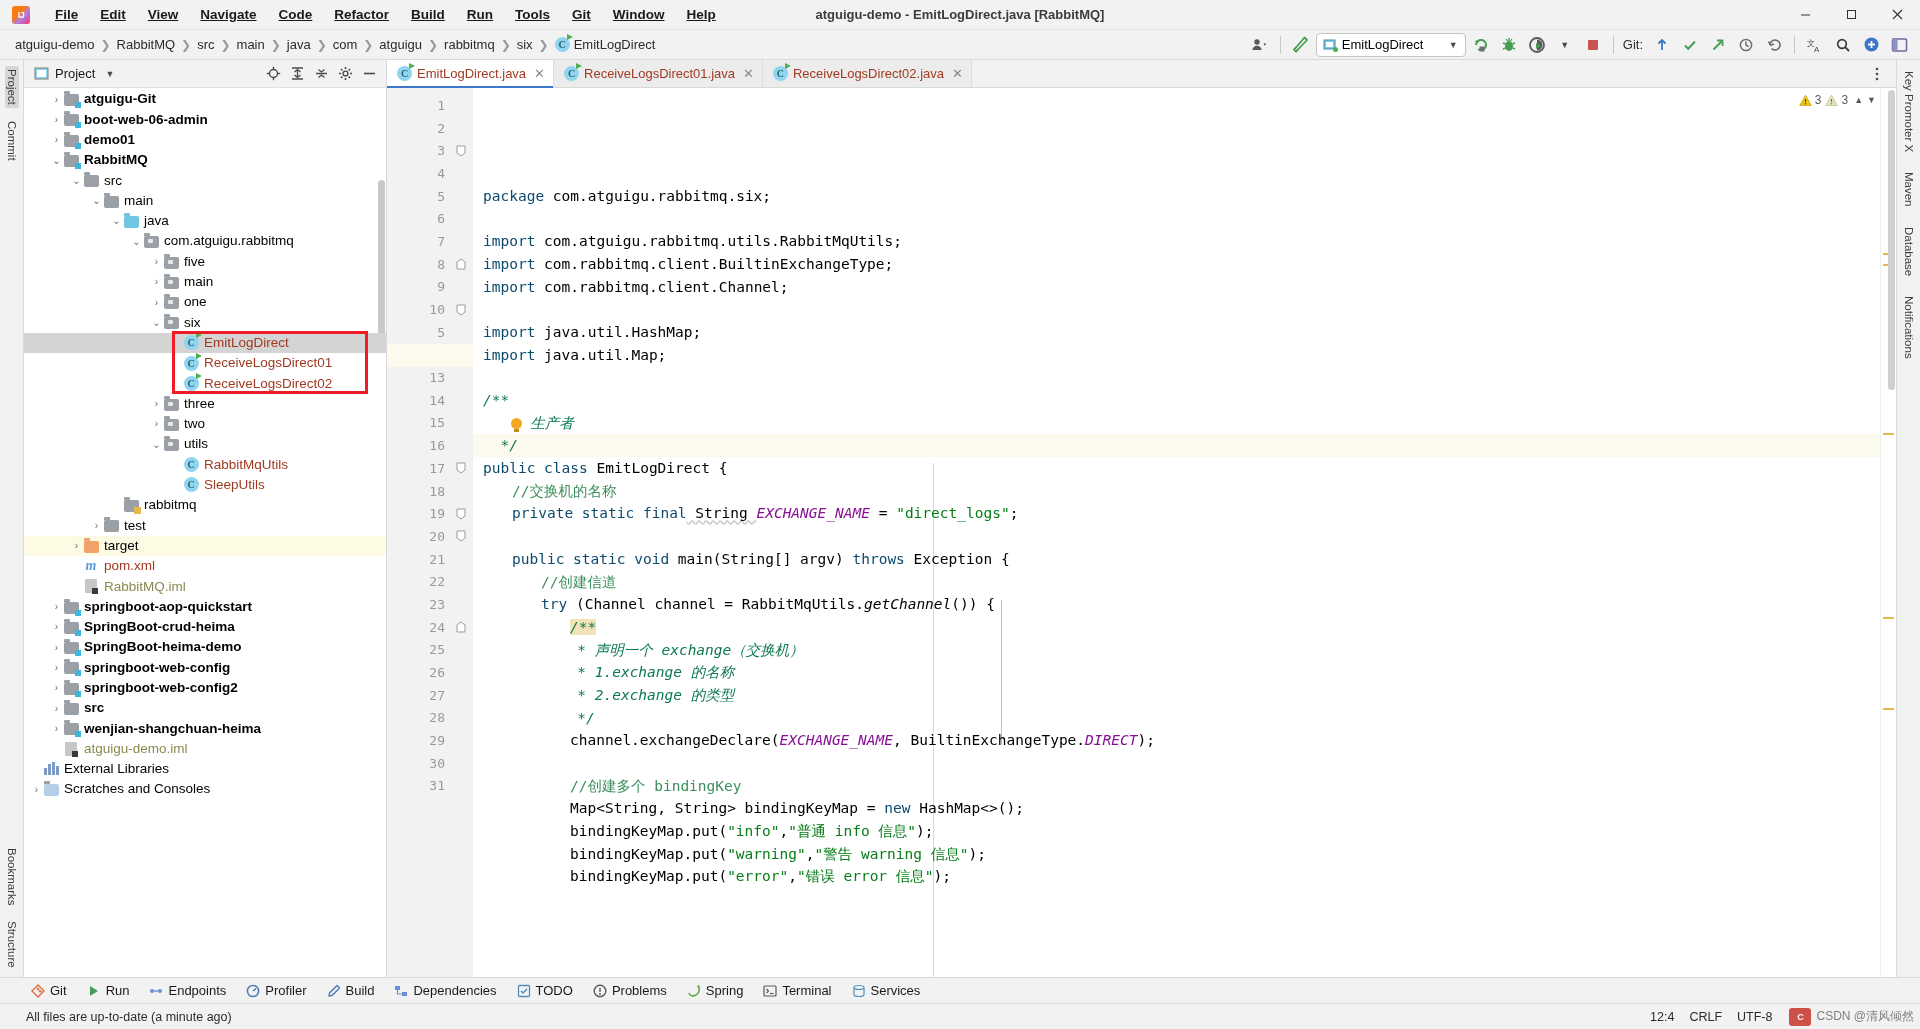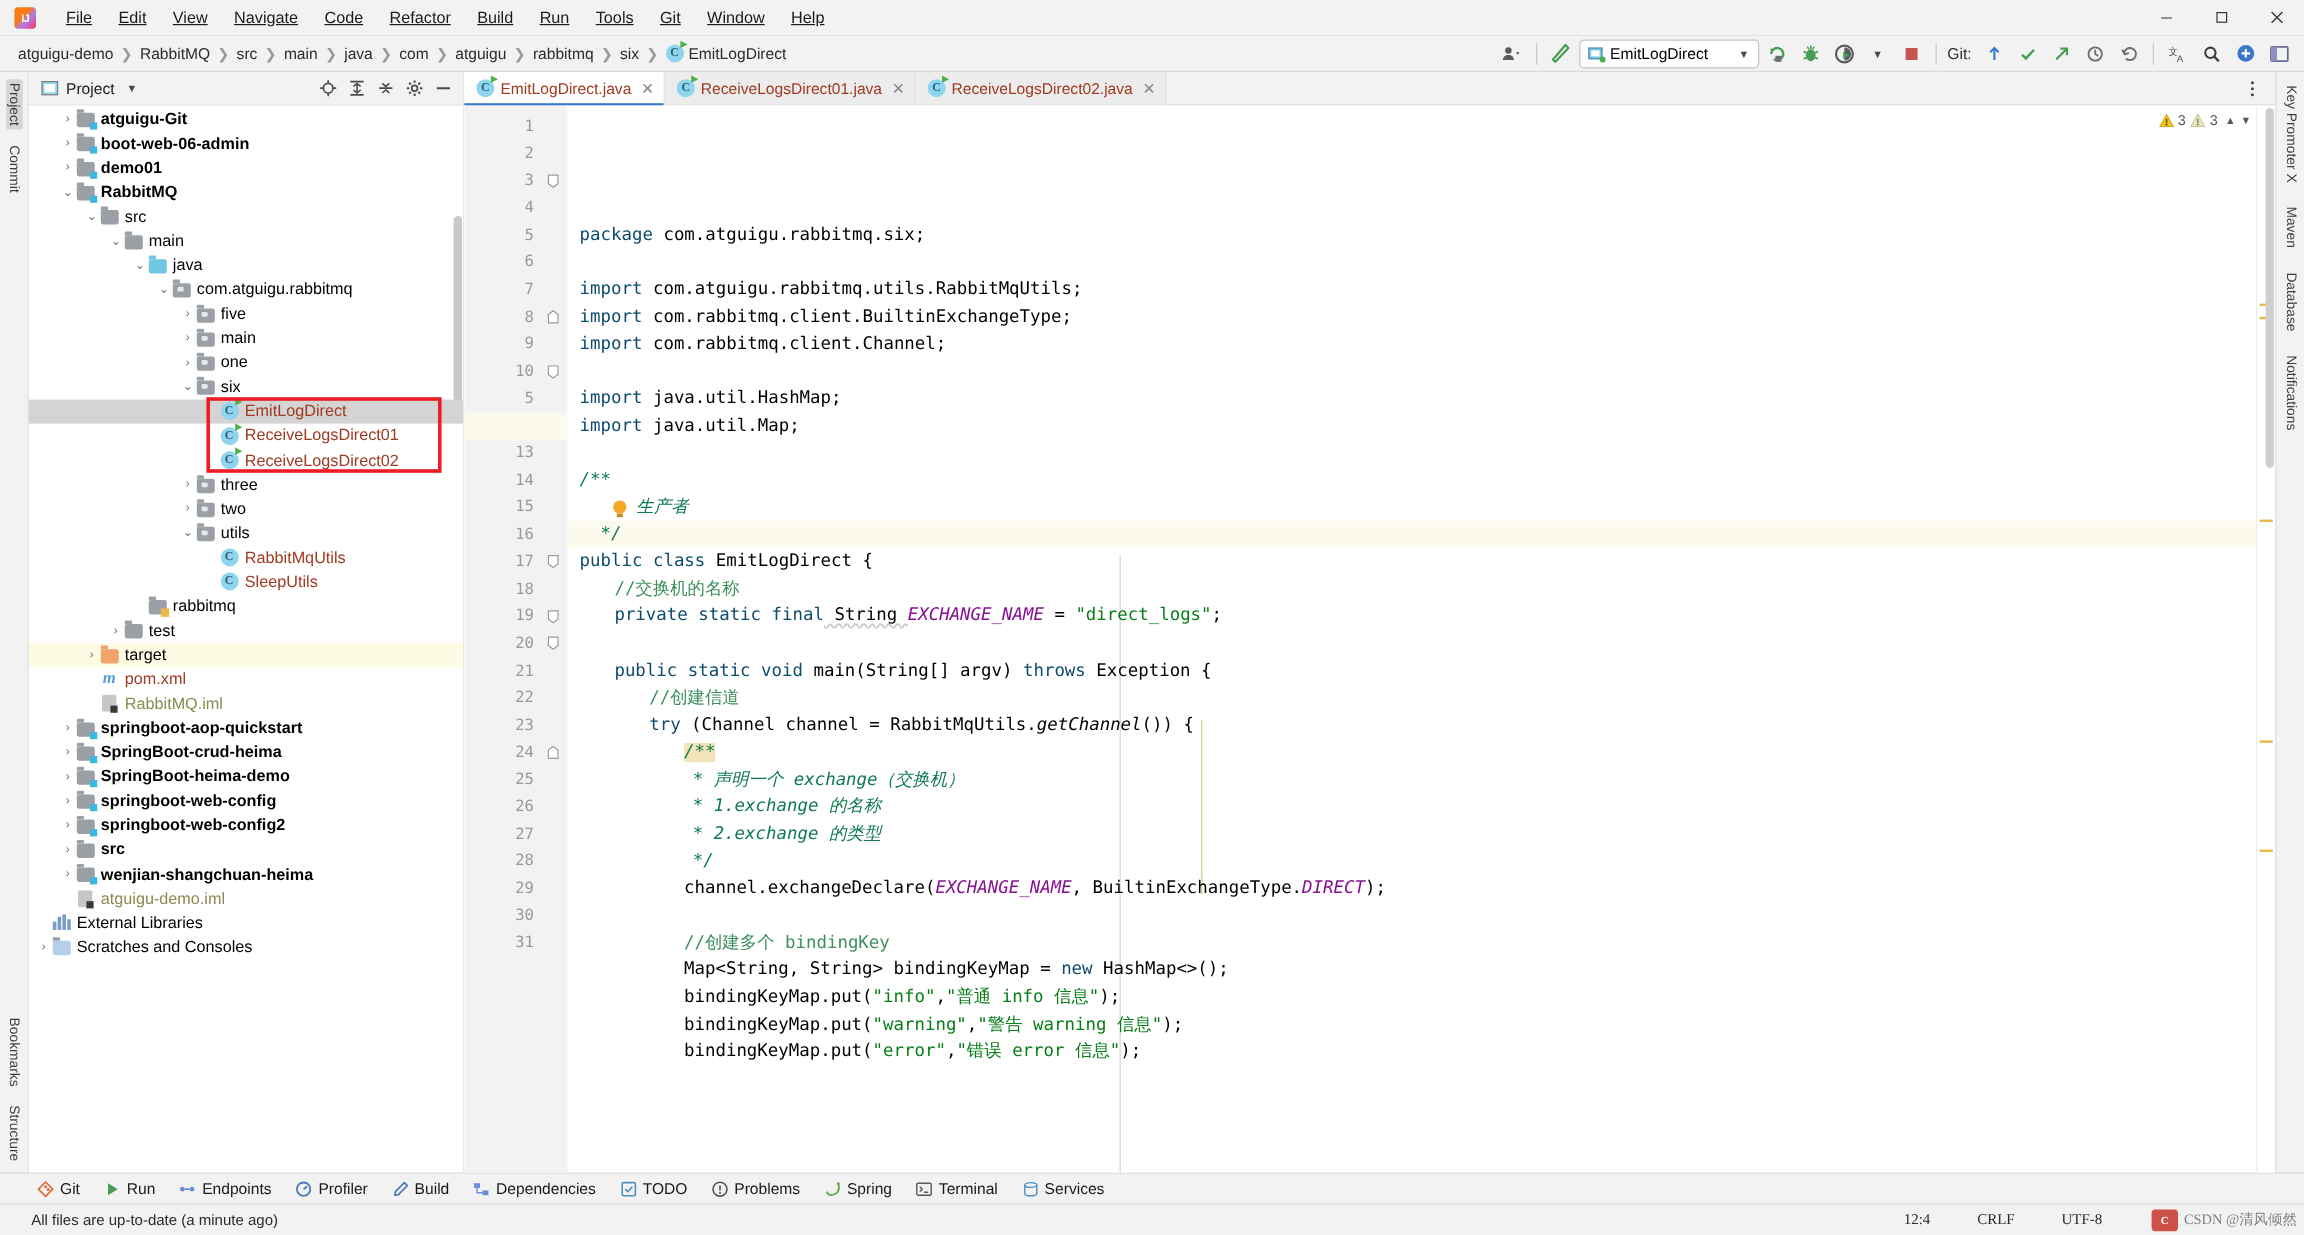--- a/index.html
+++ b/index.html
@@ -14,20 +14,21 @@
   }
   .app { width: 1920px; height: 1029px; display: flex; flex-direction: column; background: #f2f2f2; }
 
   
   .titlebar {
     height: 15px; min-height: 30px;
     background: #f2f2f2;
     display: flex; align-items: center;
     border-bottom: 1px solid #e3e3e3;
     position: relative;
+    font-weight: bold;
   }
   .ij-logo {
     width: 18px; height: 18px; margin-left: 12px; margin-right: 14px;
     border-radius: 3px; position: relative; overflow: hidden;
     background: linear-gradient(135deg,#f97a12 0%, #f97a12 38%, #b07ce8 62%, #fe315d 100%);
     flex: none;
   }
   .ij-logo::after {
     content: "IJ"; position: absolute; inset: 0;
     color: #fff; font-size: 9px; font-weight: bold;
@@ -211,21 +212,21 @@
     display: flex; align-items: center; gap: 5px; padding: 2px 9px;
     font-size: 13px; color: #1a1a1a; cursor: default; border-radius: 3px;
   }
 
   
   .statusbar {
     height: 26px; min-height: 26px; display: flex; align-items: center;
     background: #f2f2f2; border-top: 1px solid #d9d9d9; padding: 0 6px 0 22px;
     font-size: 12.5px; color: #2b2b2b;
   }
-  .sb-right { margin-left: auto; display: flex; align-items: center; gap: 31px; font-family: Liberation Serif, serif; }
+  .sb-right { margin-left: auto; display: flex; align-items: center; gap: 7px; }
   .sb-item { cursor: default; padding: 2px 4px; white-space: nowrap; }
   .wm {
     display: flex; align-items: center; gap: 5px; opacity: .85; margin-left: 6px;
   }
   .wm-logo {
     width: 22px; height: 18px; background: #c8352c; border-radius: 3px;
     display: flex; align-items: center; justify-content: center;
     color: #fff; font-size: 9px; font-weight: bold;
   }
   .wm-text { font-size: 12px; color: #6b6b6b; }
@@ -284,20 +285,21 @@
       <div class="menu-item"><u>Navigate</u></div>
       <div class="menu-item"><u>Code</u></div>
       <div class="menu-item"><u>Refactor</u></div>
       <div class="menu-item"><u>Build</u></div>
       <div class="menu-item"><u>Run</u></div>
       <div class="menu-item"><u>Tools</u></div>
       <div class="menu-item"><u>Git</u></div>
       <div class="menu-item"><u>Window</u></div>
       <div class="menu-item"><u>Help</u></div>
     </div>
+    <div class="win-title">atguigu-demo - EmitLogDirect.java [RabbitMQ]</div>
     <div class="win-ctrl">
       <div class="win-btn">
         <svg width="11" height="11" viewBox="0 0 11 11">
             <line x1="1" y1="6" x2="10" y2="6" stroke="#333" stroke-width="1"></line>
           </svg>
       </div>
       <div class="win-btn">
         <svg width="11" height="11" viewBox="0 0 11 11">
             <rect x="1.5" y="1.5" width="8" height="8" fill="none" stroke="#333" stroke-width="1"></rect>
           </svg>

